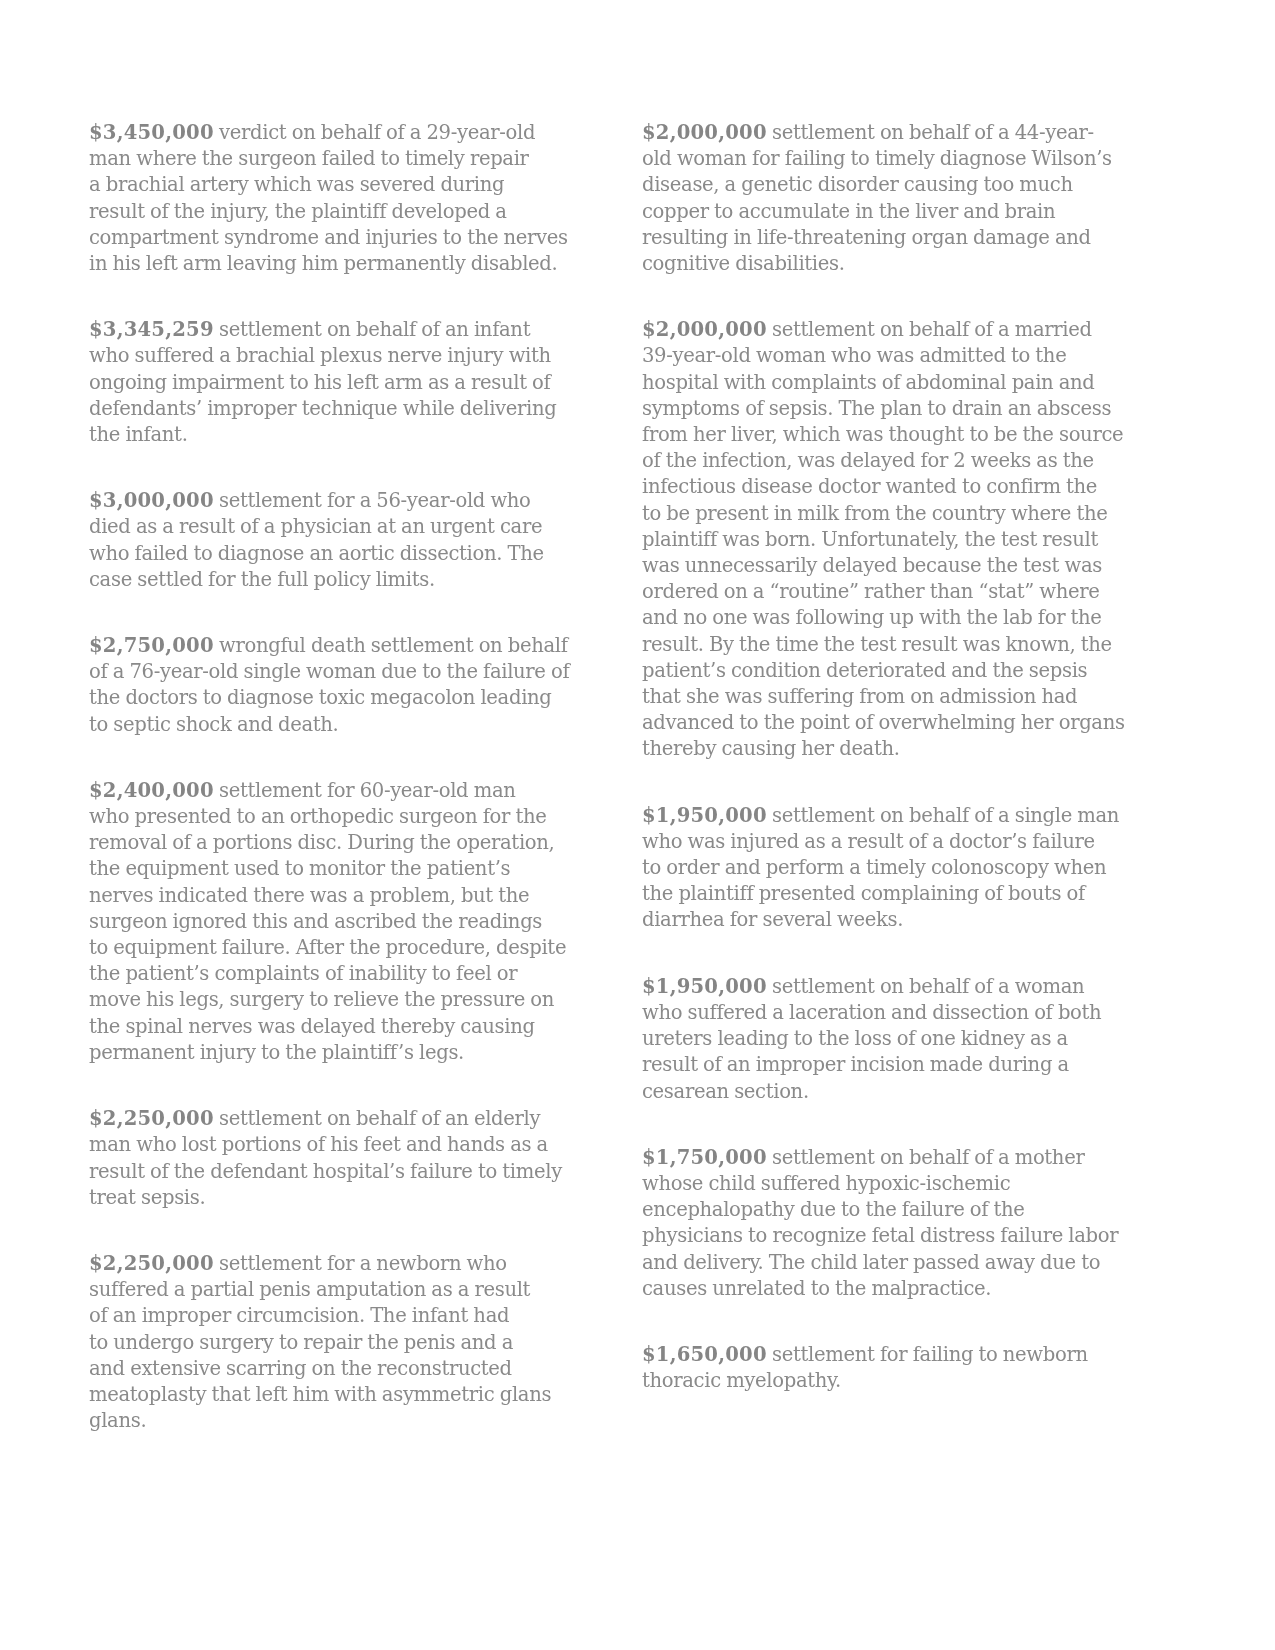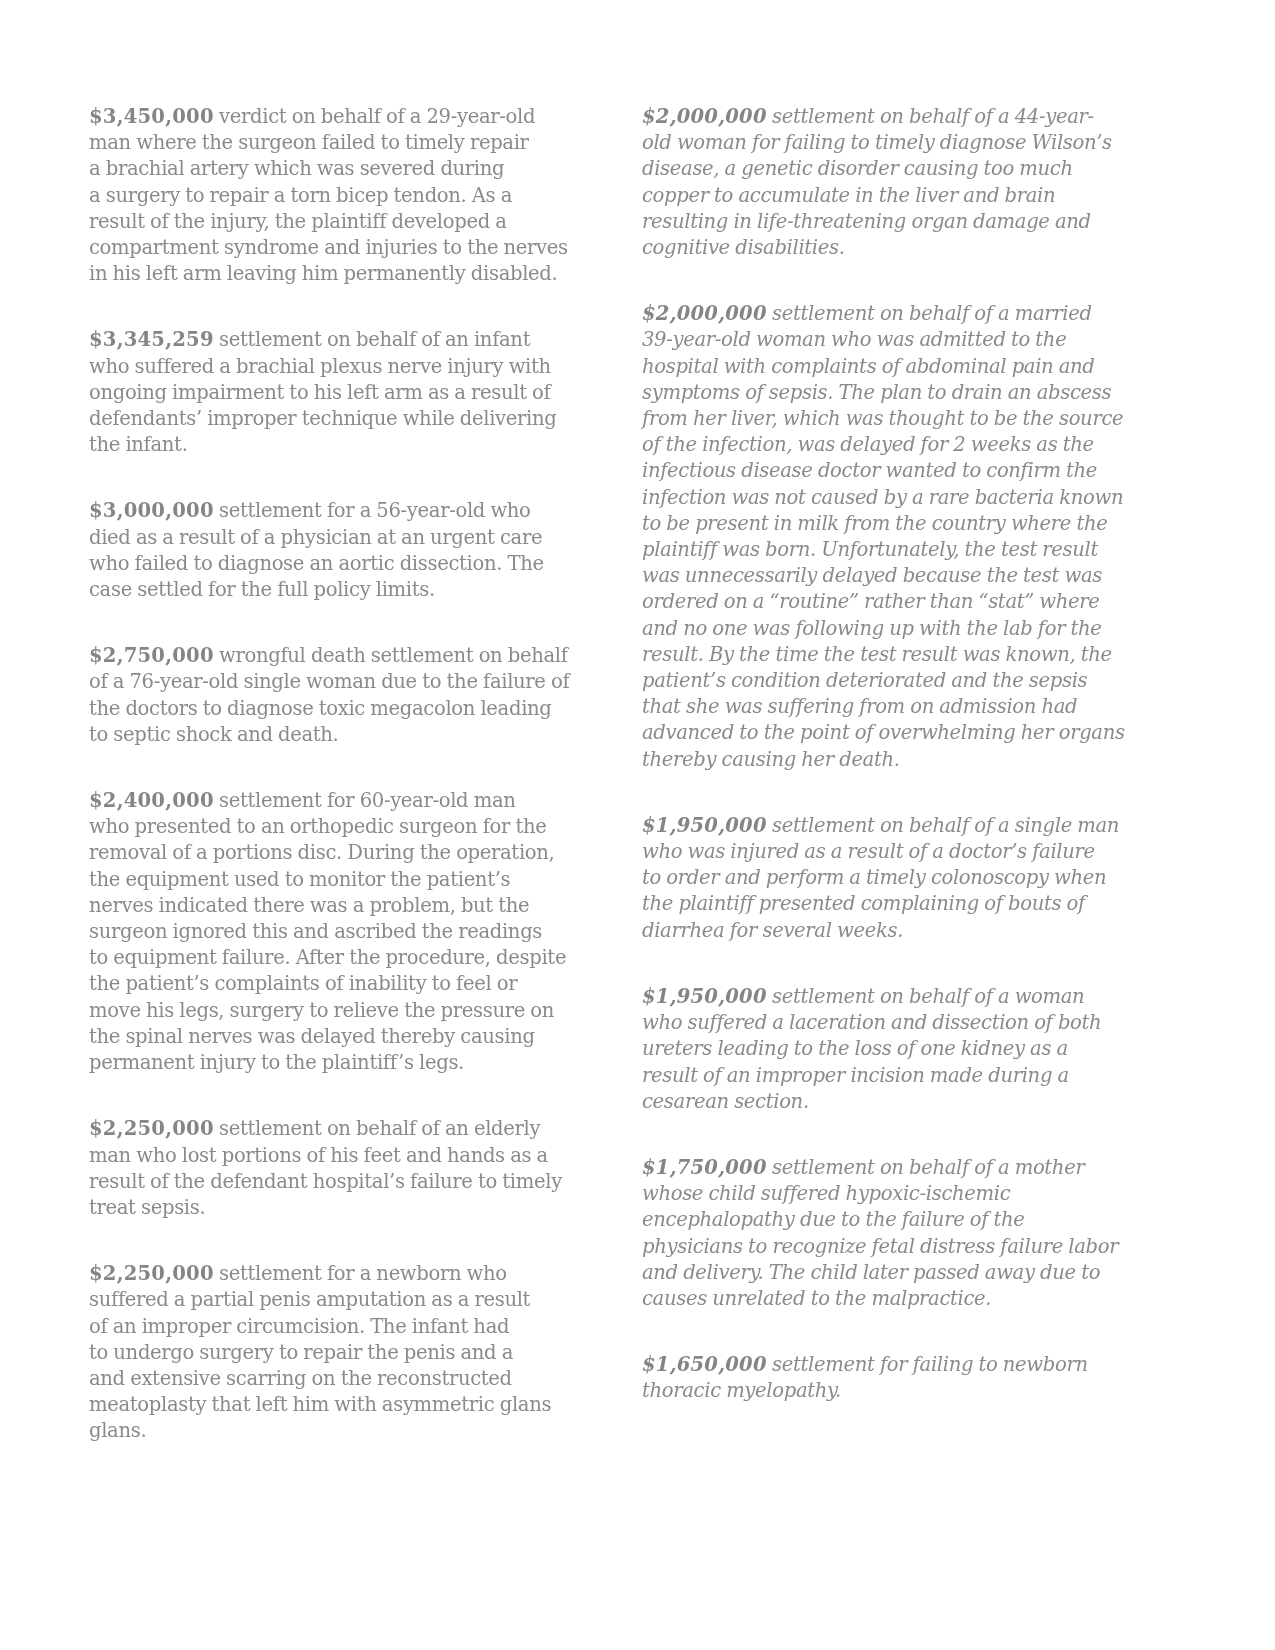--- a/index.html
+++ b/index.html
@@ -1,20 +1,20 @@
 <!DOCTYPE html>
 <html><head>
 <meta charset="utf-8">
 <style>
   html, body { margin: 0; padding: 0; background: #ffffff; }
   body { width: 1275px; height: 1650px; position: relative; overflow: hidden; }
   .page { position: absolute; top: 104px; left: 0; width: 1275px; }
-  .col { position: absolute; top: 0; }
+  .col { position: absolute; top: 16px; }
   .col-left { left: 89px; width: 500px; }
-  .col-right { left: 642px; width: 500px; font-style: italic; }
+  .col-right { left: 642px; width: 500px; }
   .entry {
     font-family: "DejaVu Serif", "Liberation Serif", serif;
     font-size: 19.6px;
     line-height: 26.2px;
     color: #8a8a8a;
     margin: 0 0 40px 0;
     letter-spacing: -0.35px;
     word-spacing: -0.5px;
   }
   .entry .amt { font-weight: bold; color: #858585; letter-spacing: 0.2px; }
@@ -22,21 +22,20 @@
 </style>
 </head>
 <body>
 
 <div class="page">
   <div class="col col-left" id="col-left">
       <p class="entry">
         <span class="line"><span class="amt">$3,450,000</span><span> verdict on behalf of a 29-year-old</span></span>
         <span class="line">man where the surgeon failed to timely repair</span>
         <span class="line">a brachial artery which was severed during</span>
-        <span class="line">a surgery to repair a torn bicep tendon. As a</span>
         <span class="line">result of the injury, the plaintiff developed a</span>
         <span class="line">compartment syndrome and injuries to the nerves</span>
         <span class="line">in his left arm leaving him permanently disabled.</span>
       </p>
       <p class="entry">
         <span class="line"><span class="amt">$3,345,259</span><span> settlement on behalf of an infant</span></span>
         <span class="line">who suffered a brachial plexus nerve injury with</span>
         <span class="line">ongoing impairment to his left arm as a result of</span>
         <span class="line">defendants’ improper technique while delivering</span>
         <span class="line">the infant.</span>
@@ -92,21 +91,20 @@
         <span class="line">cognitive disabilities.</span>
       </p>
       <p class="entry">
         <span class="line"><span class="amt">$2,000,000</span><span> settlement on behalf of a married</span></span>
         <span class="line">39-year-old woman who was admitted to the</span>
         <span class="line">hospital with complaints of abdominal pain and</span>
         <span class="line">symptoms of sepsis. The plan to drain an abscess</span>
         <span class="line">from her liver, which was thought to be the source</span>
         <span class="line">of the infection, was delayed for 2 weeks as the</span>
         <span class="line">infectious disease doctor wanted to confirm the</span>
-        <span class="line">infection was not caused by a rare bacteria known</span>
         <span class="line">to be present in milk from the country where the</span>
         <span class="line">plaintiff was born. Unfortunately, the test result</span>
         <span class="line">was unnecessarily delayed because the test was</span>
         <span class="line">ordered on a “routine” rather than “stat” where</span>
         <span class="line">and no one was following up with the lab for the</span>
         <span class="line">result. By the time the test result was known, the</span>
         <span class="line">patient’s condition deteriorated and the sepsis</span>
         <span class="line">that she was suffering from on admission had</span>
         <span class="line">advanced to the point of overwhelming her organs</span>
         <span class="line">thereby causing her death.</span>

